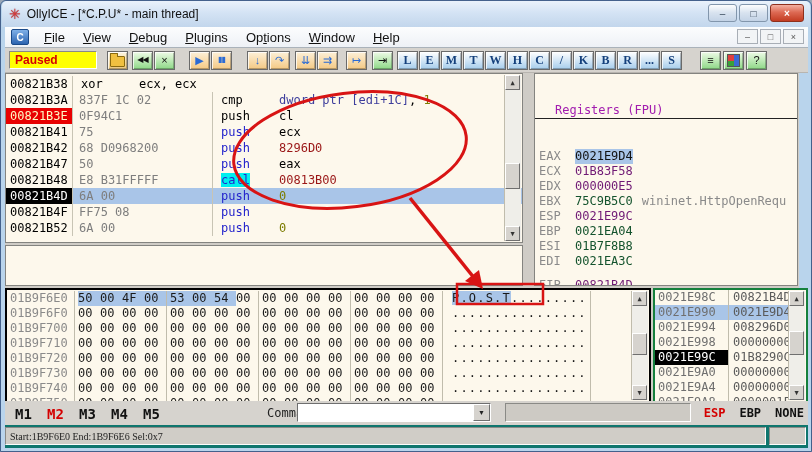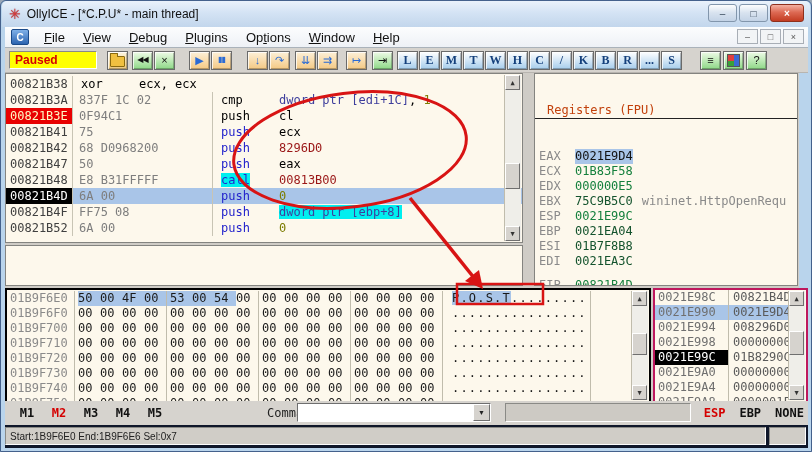--- a/index.html
+++ b/index.html
@@ -47,21 +47,21 @@
   .folder::before{content:"";position:absolute;top:-4px;left:-1px;width:6px;height:3px;background:#f0c040;border:1px solid #8a6a10;border-bottom:none;border-radius:1px 1px 0 0;}
   .palette{width:11px;height:11px;background:#e04040;border:1px solid #555;
     box-shadow:inset -5px 0 0 #3a6ad4, inset 0 -5px 0 #3aa03a;}
   
   .workspace{flex:1;position:relative;background:#cfccc6;}
   .pane{position:absolute;background:#fdf8ec;border:1px solid #848480;box-sizing:border-box;overflow:hidden;}
   .mono{font-family:"DejaVu Sans Mono",monospace;font-size:12px;}
   
   #disasm{left:0;top:0;width:518px;height:170px;}
   .da-row{display:flex;height:16px;line-height:16px;white-space:pre;}
-  .da-addr{width:66px;padding-left:4px;color:#404040;box-sizing:border-box;flex:none;}
+  .da-addr{width:66px;padding-left:4px;color:#000000;box-sizing:border-box;flex:none;}
   .da-addr.bp{background:#e80000;color:#fef9c3;}
   .da-addr.sel{background:#000;color:#fff;}
   .da-bytes{width:140px;padding-left:6px;color:#7e7e7e;border-left:1px solid #c8c4b4;box-sizing:border-box;flex:none;}
   .da-code{flex:1;display:flex;border-left:1px solid #c8c4b4;padding-left:8px;}
   .da-row.selrow{background:#a9c5e8;}
   .mn-cell{width:58px;flex:none;}
   .m-blue{color:#2424cc;}
   .m-hl,.c-hl{background:#00efef;}
   .c-k{color:#000;}
   .c-n{color:#3e3e9c;}
@@ -71,64 +71,64 @@
   .vscroll{position:absolute;top:1px;bottom:1px;right:1px;width:16px;background:#efeee9;border-left:1px solid #c0bcac;}
   .sbtn{position:absolute;left:0;width:15px;height:15px;background:#d6d3ce;border:1px solid;border-color:#fff #6f6f6f #6f6f6f #fff;
     font-size:7px;color:#333;display:flex;align-items:center;justify-content:center;box-sizing:border-box;}
   .sbtn.up{top:0;}
   .sbtn.down{bottom:0;}
   .sthumb{position:absolute;left:0;width:15px;background:#d6d3ce;border:1px solid;border-color:#fff #6f6f6f #6f6f6f #fff;box-sizing:border-box;}
   
   #infopane{left:0;top:172px;width:518px;height:41px;}
   
   #registers{left:529px;top:0;width:264px;height:213px;white-space:pre;}
-  .reg-title{height:16px;line-height:16px;padding-left:12px;border-bottom:1px solid #222;color:#c2410c;}
+  .reg-title{height:16px;line-height:16px;padding-left:20px;border-bottom:1px solid #222;color:#a21caf;}
   .reg-row{height:15px;line-height:15px;display:flex;padding-left:4px;}
   .reg-gap{height:9px;}
   .reg-name{width:36px;color:#8a8a8a;flex:none;}
   .reg-val{color:#14532d;}
-  .reg-val.red{color:#15803d;text-align:center;}
+  .reg-val.red{color:#701a75;text-align:center;}
   .reg-val.selv{background:#a9c5e8;color:#111;}
   .reg-extra{color:#8a8a8a;margin-left:9px;}
   .bluestrip{position:absolute;left:794px;top:0;width:9px;height:215px;background:#b9d4ec;}
   
   #dump{left:0;top:215px;width:646px;height:115px;border:2px solid #000;}
   .dump-row{display:flex;height:15px;line-height:15px;}
   .dump-addr{width:68px;padding-left:3px;color:#8a8a8a;flex:none;border-right:1px solid #c0bcac;box-sizing:border-box;}
   .hexgrid{display:flex;padding-left:3px;flex:none;}
   .byte{width:22px;flex:none;color:#1a1a1a;}
   .byte.grp{border-left:1px solid #c0bcac;padding-left:3px;width:26px;box-sizing:border-box;}
   .byte.sel{background:#a9c5e8;}
   .ascii{width:148px;flex:none;border-left:1px solid #c0bcac;padding-left:9px;letter-spacing:1.2px;color:#1a1a1a;box-sizing:border-box;}
   .ascii .asel{background:#a9c5e8;}
   .spare{flex:1;border-left:1px solid #c0bcac;}
   #dump .vscroll{border-left:1px solid #c0bcac;}
   
-  #stack{left:648px;top:215px;width:155px;height:115px;border:2px solid #be185d;}
+  #stack{left:648px;top:215px;width:155px;height:115px;border:2px solid #15803d;}
   .stk-row{display:flex;height:15px;line-height:15px;}
   .stk-row.hl{background:#a9c5e8;}
   .stk-addr{width:74px;padding-left:3px;color:#6f6f6f;flex:none;border-right:1px solid #c0bcac;box-sizing:border-box;}
   .stk-addr.sel{background:#000;color:#fff;}
   .stk-val{flex:1;overflow:hidden;color:#5a5a5a;padding-left:4px;white-space:nowrap;}
   
   .bottombar{height:24px;position:relative;background:#d6d3ce;}
   .mtabs{position:absolute;left:10px;top:5px;display:flex;}
-  .mtab{font-family:"DejaVu Sans Mono",monospace;font-size:12px;font-weight:bold;color:#111;width:24px;margin-right:8px;text-align:center;}
+  .mtab{font-family:"DejaVu Sans Mono",monospace;font-size:14px;font-weight:bold;color:#111;width:24px;margin-right:8px;}
   .mtab.active{color:#d40000;}
   .cmd-label{position:absolute;left:226px;top:5px;font-family:"DejaVu Sans Mono",monospace;font-size:12px;color:#222;margin-left:36px;}
   .combo{position:absolute;left:292px;top:2px;width:194px;height:19px;background:#fff;border:1px solid;border-color:#6f6f6f #fff #fff #6f6f6f;box-sizing:border-box;display:flex;}
   .combo input{flex:1;border:none;outline:none;font-family:"DejaVu Sans Mono",monospace;font-size:12px;padding:0 3px;min-width:0;}
   .combo .drop{width:17px;background:#d6d3ce;border:1px solid;border-color:#fff #6f6f6f #6f6f6f #fff;
     font-size:7px;color:#222;display:flex;align-items:center;justify-content:center;box-sizing:border-box;}
   .graypanel{position:absolute;left:500px;top:2px;width:186px;height:19px;background:#cdcac4;border:1px solid;border-color:#8a8a86 #fff #fff #8a8a86;box-sizing:border-box;}
   .regflags{position:absolute;right:4px;top:5px;display:flex;font-family:"DejaVu Sans Mono",monospace;font-size:12px;font-weight:bold;}
   .regflags span{margin-left:14px;color:#111;}
   .regflags .esp{color:#d40000;}
   
-  .statusbar{height:23px;position:relative;background:#0f172a;}
+  .statusbar{height:23px;position:relative;background:#0f766e;font-family:Liberation Serif, serif;}
   .status-field{position:absolute;left:0;top:2px;right:42px;bottom:3px;background:#d0cdc7;
     border:1px solid;border-color:#8a8a86 #fdfdfd #fdfdfd #8a8a86;display:flex;align-items:center;
     font-size:10px;color:#222;padding-left:4px;}
   .status-box{position:absolute;right:2px;top:2px;width:37px;bottom:3px;background:#d0cdc7;border:1px solid;border-color:#8a8a86 #fdfdfd #fdfdfd #8a8a86;box-sizing:border-box;}
   
   .overlay{position:absolute;left:0;top:0;width:812px;height:452px;pointer-events:none;z-index:50;}
 </style>
 </head>
 <body>
 
@@ -268,21 +268,21 @@
       <div class="pane mono" id="disasm">
         <div style="margin-top:2px">
             <div class="da-row "><span class="da-addr ">00821B38</span><span class="da-code"><span class="mn-cell"><span>xor</span></span><span><span class="c-k">ecx, ecx</span></span></span></div>
             <div class="da-row "><span class="da-addr ">00821B3A</span><span class="da-bytes">837F 1C 02</span><span class="da-code"><span class="mn-cell"><span>cmp</span></span><span><span class="c-n">dword ptr [edi+1C]</span><span class="c-k">, </span><span class="c-o">1</span></span></span></div>
             <div class="da-row "><span class="da-addr bp">00821B3E</span><span class="da-bytes">0F94C1</span><span class="da-code"><span class="mn-cell"><span>push</span></span><span><span class="c-k">cl</span></span></span></div>
             <div class="da-row "><span class="da-addr ">00821B41</span><span class="da-bytes">75</span><span class="da-code"><span class="mn-cell"><span class="m-blue">push</span></span><span><span class="c-k">ecx</span></span></span></div>
             <div class="da-row "><span class="da-addr ">00821B42</span><span class="da-bytes">68 D0968200</span><span class="da-code"><span class="mn-cell"><span class="m-blue">push</span></span><span><span class="c-r">8296D0</span></span></span></div>
             <div class="da-row "><span class="da-addr ">00821B47</span><span class="da-bytes">50</span><span class="da-code"><span class="mn-cell"><span class="m-blue">push</span></span><span><span class="c-k">eax</span></span></span></div>
             <div class="da-row "><span class="da-addr ">00821B48</span><span class="da-bytes">E8 B31FFFFF</span><span class="da-code"><span class="mn-cell"><span class="m-blue m-hl">call</span></span><span><span class="c-r">00813B00</span></span></span></div>
             <div class="da-row selrow"><span class="da-addr sel">00821B4D</span><span class="da-bytes">6A 00</span><span class="da-code"><span class="mn-cell"><span class="m-blue">push</span></span><span><span class="c-o">0</span></span></span></div>
-            <div class="da-row "><span class="da-addr ">00821B4F</span><span class="da-bytes">FF75 08</span><span class="da-code"><span class="mn-cell"><span class="m-blue">push</span></span><span><span class="c-n c-hl">dword ptr [ebp+8]</span></span></span></div>
+            <div class="da-row "><span class="da-addr ">00821B4F</span><span class="da-bytes">FF75 08</span><span class="da-code"><span class="mn-cell"><span class="m-blue">push</span></span></span></div>
             <div class="da-row "><span class="da-addr ">00821B52</span><span class="da-bytes">6A 00</span><span class="da-code"><span class="mn-cell"><span class="m-blue">push</span></span><span><span class="c-o">0</span></span></span></div>
           </div>
         <div class="vscroll">
           <div class="sbtn up">▲</div>
           <div class="sthumb" style="top:88px;height:26px"></div>
           <div class="sbtn down">▼</div>
         </div>
       </div>
 
       <div class="pane" id="infopane"></div>

